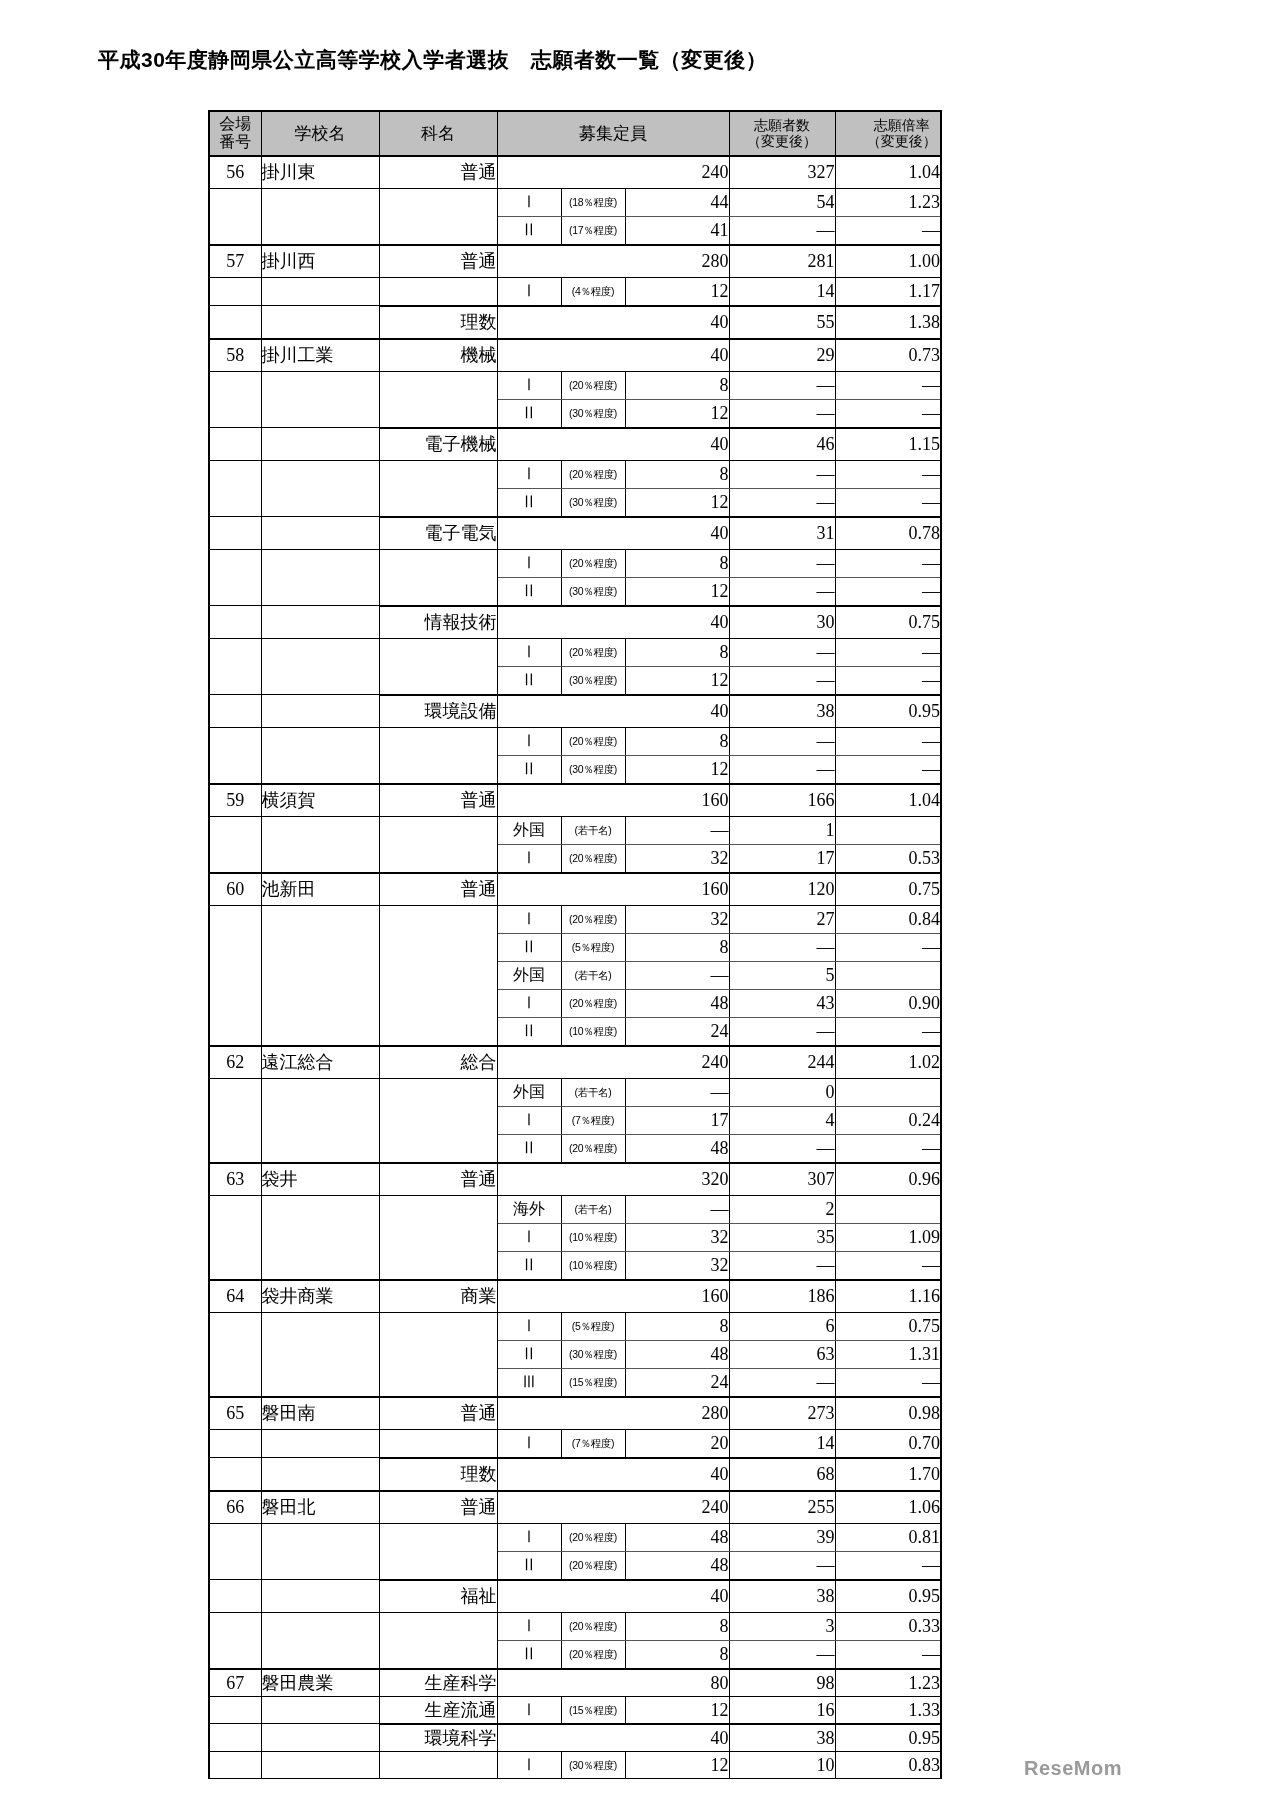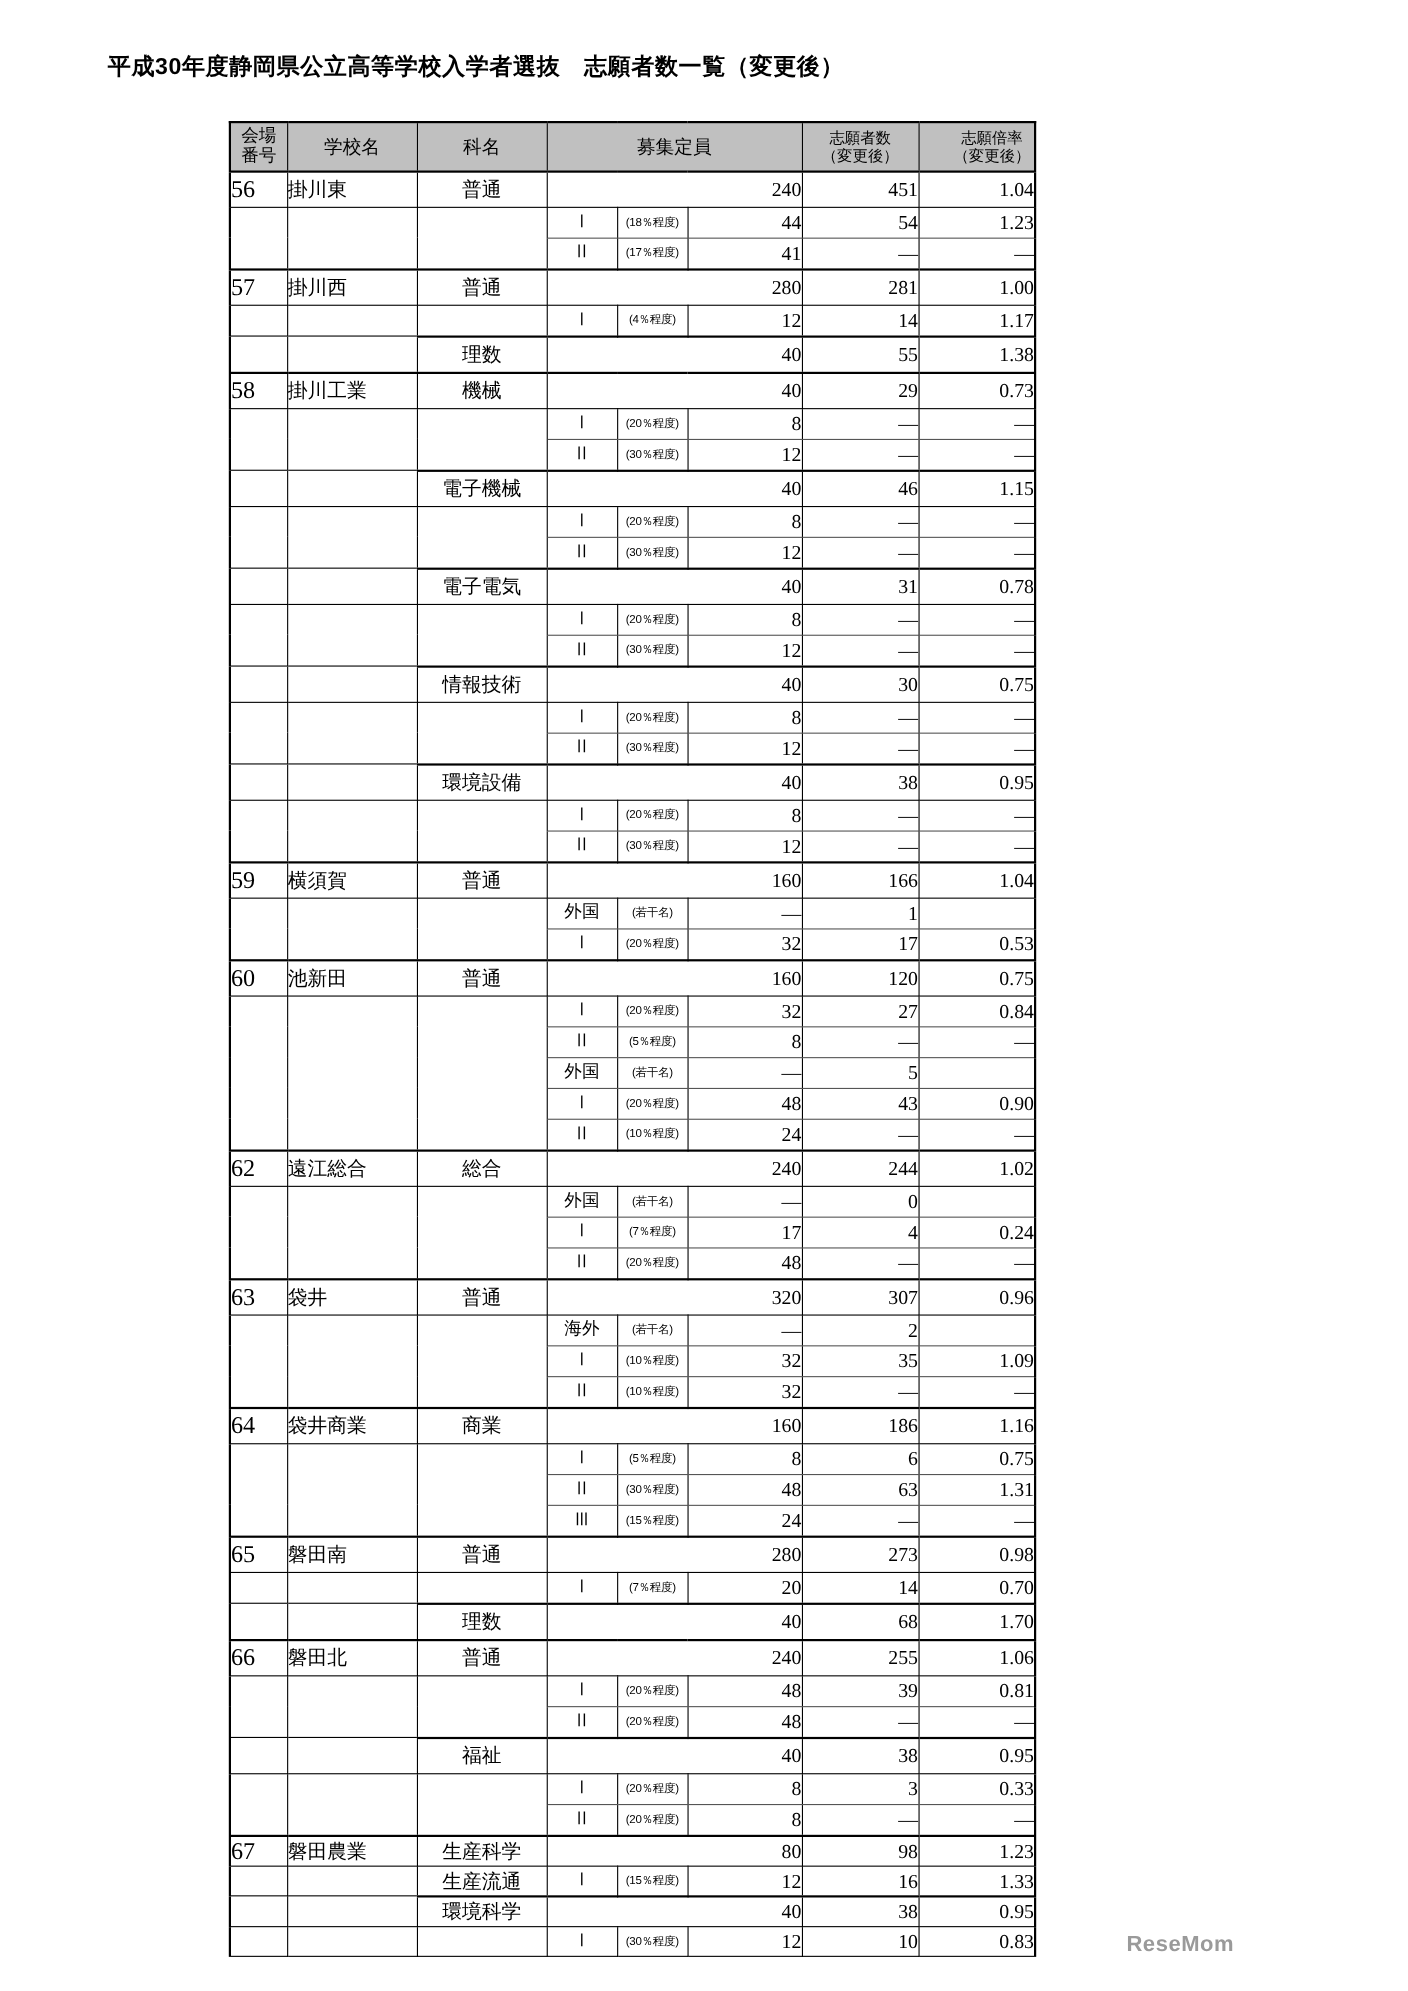--- a/index.html
+++ b/index.html
@@ -61,23 +61,23 @@
     text-align:center;
     font-family:"Liberation Sans","DejaVu Sans",sans-serif;
     font-size:17px;
     border:1px solid #000;
     padding:3px 0;
   }
   thead td.h-two{line-height:1.15;font-size:14px;}
   thead td.h-no{font-size:16px;line-height:1.15;padding:3px 2px;}
 
   
-  td.no{text-align:left;font-size:22px;}
+  td.no{text-align:center;font-size:18px;}
   td.school{text-align:left;padding-left:6px;font-size:18px;}
-  td.subject{text-align:center;padding-left:6px;font-size:18px;}
+  td.subject{text-align:right;padding-left:6px;font-size:18px;}
   td.sel{text-align:center;font-size:16px;font-family:"Liberation Serif",serif;}
   td.pct{
     text-align:center;
     font-size:10.5px;
     font-family:"Liberation Sans","DejaVu Sans",sans-serif;
     letter-spacing:-.3px;
     padding-right:2px;
   }
   td.num{text-align:right;padding-right:9px;font-size:18px;}
 
@@ -151,21 +151,21 @@
             <div>（変更後）</div>
           </td>
         </tr>
       </thead>
       <tbody id="tbody">
           <tr class="r-main sep-school">
             <td class="no left-heavy">56</td>
             <td class="school">掛川東</td>
             <td class="subject">普通</td>
             <td class="num quota" colspan="3">240</td>
-            <td class="num apps">451</td>
+            <td class="num apps">327</td>
             <td class="num ratio right-heavy">1.04</td>
           </tr>
           <tr class="r-sub">
             <td class="no left-heavy"></td>
             <td class="school"></td>
             <td class="subject"></td>
             <td class="sel">Ⅰ</td>
             <td class="pct">(18％程度)</td>
             <td class="num quota">44</td>
             <td class="num apps">54</td>

